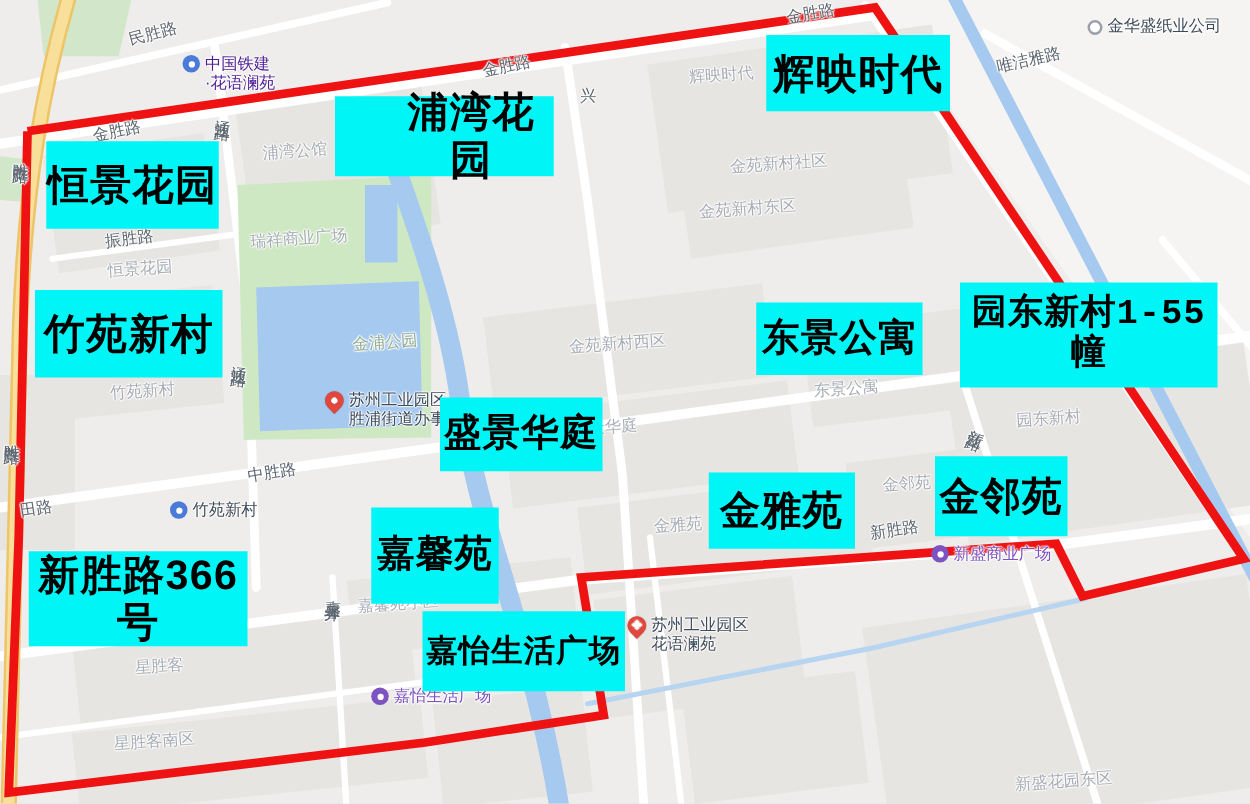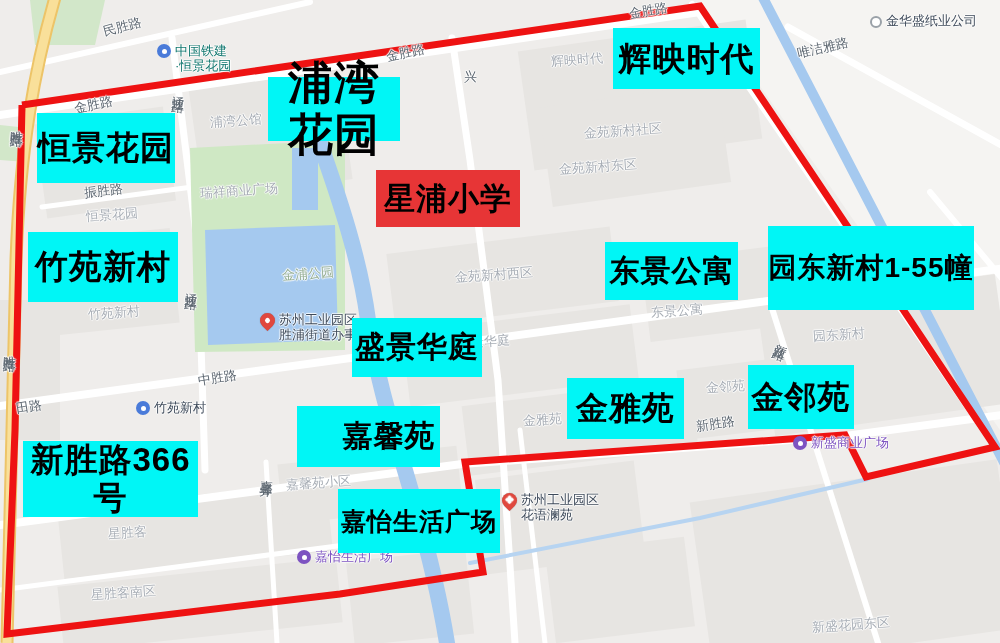--- a/index.html
+++ b/index.html
@@ -99,55 +99,52 @@
       <path d="M760,-8 L995,445 L1012,478" stroke-width="10"></path>
       <path d="M470,563 L700,518 L868,479" stroke-width="4" stroke="#b7d4f1"></path>
     </g>
 
     <polyline fill="none" stroke="#ee1212" stroke-width="7" stroke-linejoin="miter" points="22,105 700,6 995,447 866,477 845,435 465,462 483,572 340,594 7,634 15,430 22,105"></polyline>
   </svg>
   <div id="overlay">
       <div class="anno cyan" style="left: 37px; top: 113px; width: 138px; height: 70px; font-size: 33px;">
         <div>恒景花园</div>
       </div>
-      <div class="anno cyan" style="left: 268px; top: 77px; width: 132px; height: 64px; font-size: 45px;">
+      <div class="anno cyan" style="left: 268px; top: 77px; width: 132px; height: 64px; font-size: 33px; padding-left: 43px;">
         <div>浦湾花园</div>
       </div>
       <div class="anno cyan" style="left: 613px; top: 28px; width: 147px; height: 61px; font-size: 33px;">
         <div>辉映时代</div>
       </div>
       <div class="anno cyan" style="left: 28px; top: 232px; width: 150px; height: 70px; font-size: 33px;">
         <div>竹苑新村</div>
       </div>
       <div class="anno cyan" style="left: 605px; top: 242px; width: 133px; height: 58px; font-size: 30px;">
         <div>东景公寓</div>
       </div>
-      <div class="anno cyan" style="left: 768px; top: 226px; width: 206px; height: 84px; font-size: 28px;">
+      <div class="anno cyan" style="left: 768px; top: 226px; width: 206px; height: 84px; font-size: 28px; font-family: Liberation Mono, monospace;">
         <div>园东新村1-55幢</div>
       </div>
       <div class="anno cyan" style="left: 352px; top: 318px; width: 130px; height: 59px; font-size: 30px;">
         <div>盛景华庭</div>
       </div>
       <div class="anno cyan" style="left: 567px; top: 378px; width: 117px; height: 61px; font-size: 32px;">
         <div>金雅苑</div>
       </div>
       <div class="anno cyan" style="left: 748px; top: 365px; width: 106px; height: 64px; font-size: 32px;">
         <div>金邻苑</div>
       </div>
-      <div class="anno cyan" style="left: 297px; top: 406px; width: 102px; height: 61px; font-size: 30px; padding-left: 41px;">
+      <div class="anno cyan" style="left: 297px; top: 406px; width: 102px; height: 77px; font-size: 30px;">
         <div>嘉馨苑</div>
       </div>
       <div class="anno cyan" style="left: 23px; top: 441px; width: 175px; height: 76px; font-size: 33px; gap: 32px;">
         <div>新胜路366号</div>
       </div>
       <div class="anno cyan" style="left: 338px; top: 489px; width: 162px; height: 64px; font-size: 25px;">
         <div>嘉怡生活广场</div>
-      </div>
-      <div class="anno red" style="left: 376px; top: 170px; width: 144px; height: 57px; font-size: 31px;">
-        <div>星浦小学</div>
       </div>
       <div class="maplabel" style="left: 210px; top: 112px; font-size: 13px; color: rgb(167, 173, 181); transform: rotate(-4deg);">浦湾公馆</div>
       <div class="maplabel" style="left: 200px; top: 182px; font-size: 13px; color: rgb(167, 173, 181); transform: rotate(-4deg);">瑞祥商业广场</div>
       <div class="maplabel" style="left: 86px; top: 206px; font-size: 13px; color: rgb(167, 173, 181); transform: rotate(-4deg);">恒景花园</div>
       <div class="maplabel" style="left: 88px; top: 304px; font-size: 13px; color: rgb(167, 173, 181); transform: rotate(-4deg);">竹苑新村</div>
       <div class="maplabel" style="left: 282px; top: 265px; font-size: 13px; color: rgb(148, 173, 146); transform: rotate(-4deg);">金浦公园</div>
       <div class="maplabel" style="left: 551px; top: 51px; font-size: 13px; color: rgb(167, 173, 181); transform: rotate(-4deg);">辉映时代</div>
       <div class="maplabel" style="left: 584px; top: 122px; font-size: 13px; color: rgb(167, 173, 181); transform: rotate(-4deg);">金苑新村社区</div>
       <div class="maplabel" style="left: 559px; top: 158px; font-size: 13px; color: rgb(167, 173, 181); transform: rotate(-4deg);">金苑新村东区</div>
       <div class="maplabel" style="left: 455px; top: 266px; font-size: 13px; color: rgb(167, 173, 181); transform: rotate(-4deg);">金苑新村西区</div>
@@ -170,25 +167,25 @@
       <div class="maplabel vert" style="left: 1px; top: 345px; font-size: 13px; color: rgb(92, 102, 112); transform: rotate(4deg);">唯胜路</div>
       <div class="maplabel" style="left: 198px; top: 369px; font-size: 13px; color: rgb(92, 102, 112); transform: rotate(-9deg);">中胜路</div>
       <div class="maplabel" style="left: 16px; top: 398px; font-size: 13px; color: rgb(92, 102, 112); transform: rotate(-9deg);">田路</div>
       <div class="maplabel" style="left: 797px; top: 39px; font-size: 13px; color: rgb(92, 102, 112); transform: rotate(-13deg);">唯洁雅路</div>
       <div class="maplabel" style="left: 464px; top: 68px; font-size: 13px; color: rgb(92, 102, 112); transform: rotate(0deg);">兴</div>
       <div class="maplabel vert" style="left: 776px; top: 335px; font-size: 13px; color: rgb(92, 102, 112); transform: rotate(22deg);">新江路</div>
       <div class="maplabel" style="left: 696px; top: 415px; font-size: 13px; color: rgb(92, 102, 112); transform: rotate(-9deg);">新胜路</div>
       <div class="maplabel vert" style="left: 962px; top: 228px; font-size: 13px; color: rgb(92, 102, 112); transform: rotate(35deg);">熙路</div>
       <div class="maplabel vert" style="left: 258px; top: 470px; font-size: 13px; color: rgb(92, 102, 112); transform: rotate(5deg);">嘉馨弄</div>
       <div class="maplabel" style="left: 84px; top: 182px; font-size: 13px; color: rgb(92, 102, 112); transform: rotate(-7deg);">振胜路</div>
-      <div class="poi" style="left: 157px; top: 43px; color: #0f766e;">
+      <div class="poi" style="left: 146px; top: 43px; color: #4c1d95;">
         <span class="poi-icon blue-circle"></span>
         <span class="lines">
           <div>中国铁建</div>
-          <div>·恒景花园</div>
+          <div>·花语澜苑</div>
         </span>
       </div>
       <div class="poi" style="left: 870px; top: 13px; color: rgb(62, 74, 90);">
         <span class="poi-icon gray-dot"></span>
         <span class="lines">
           <div>金华盛纸业公司</div>
         </span>
       </div>
       <div class="poi" style="left: 260px; top: 312px; color: rgb(62, 74, 90);">
         <span class="poi-icon red-pin"></span>
@@ -209,20 +206,20 @@
           <div>嘉怡生活广场</div>
         </span>
       </div>
       <div class="poi" style="left: 502px; top: 492px; color: rgb(62, 74, 90);">
         <span class="poi-icon red-cross-pin"></span>
         <span class="lines">
           <div>苏州工业园区</div>
           <div>花语澜苑</div>
         </span>
       </div>
-      <div class="poi" style="left: 793px; top: 435px; color: rgb(125, 83, 193);">
+      <div class="poi" style="left: 745px; top: 435px; color: rgb(125, 83, 193);">
         <span class="poi-icon purple-circle"></span>
         <span class="lines">
           <div>新盛商业广场</div>
         </span>
       </div>
     </div>
 </div>
 
 </body></html>

